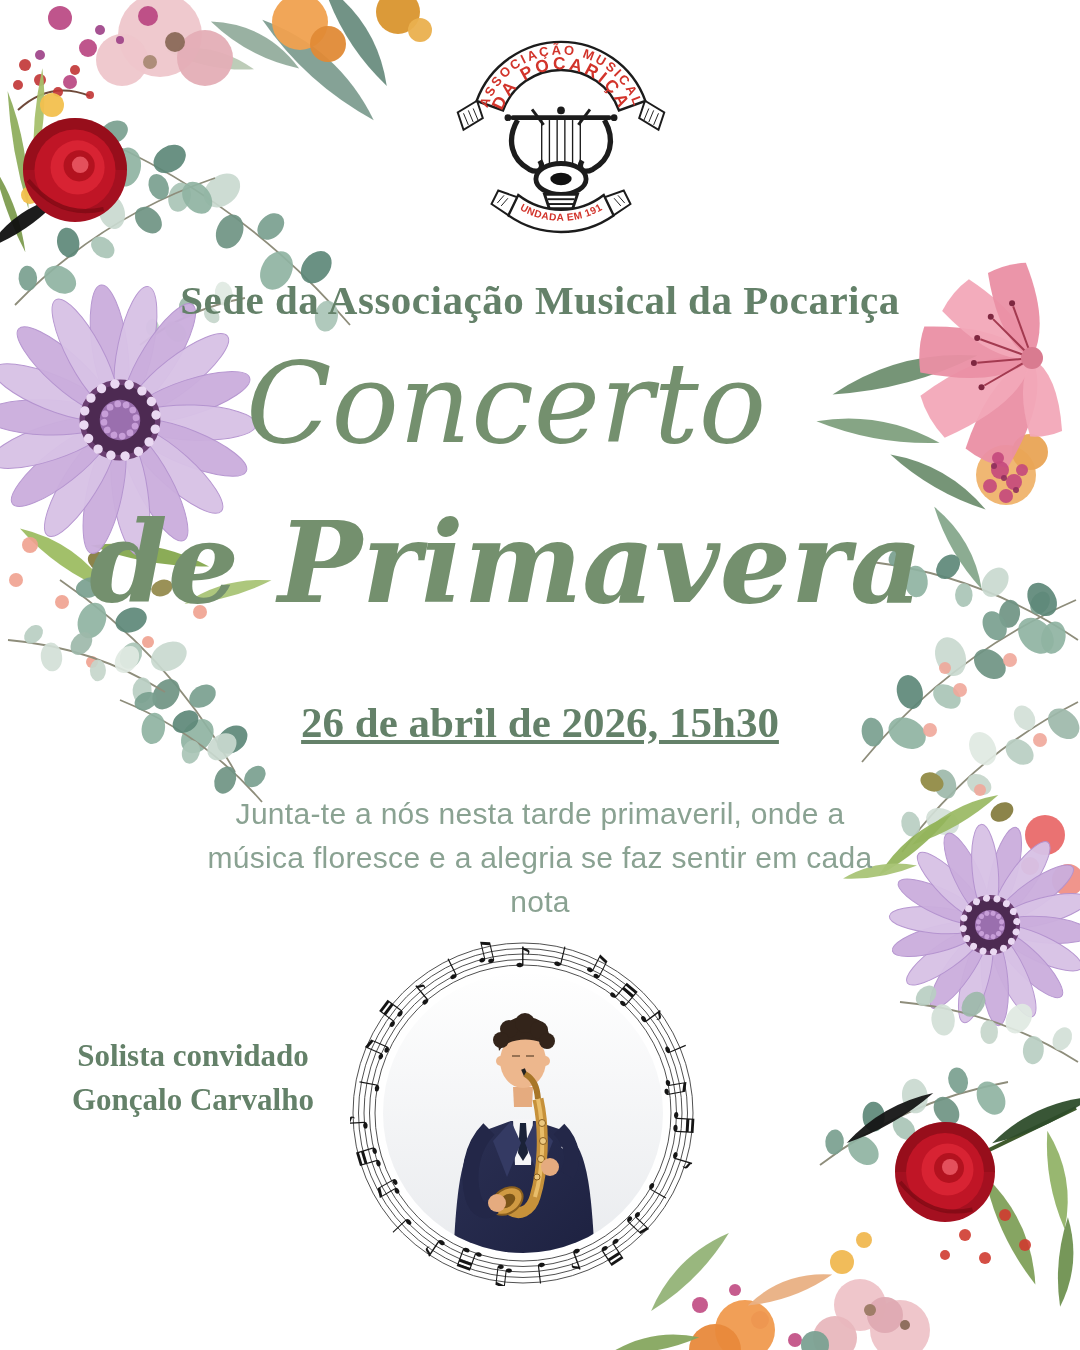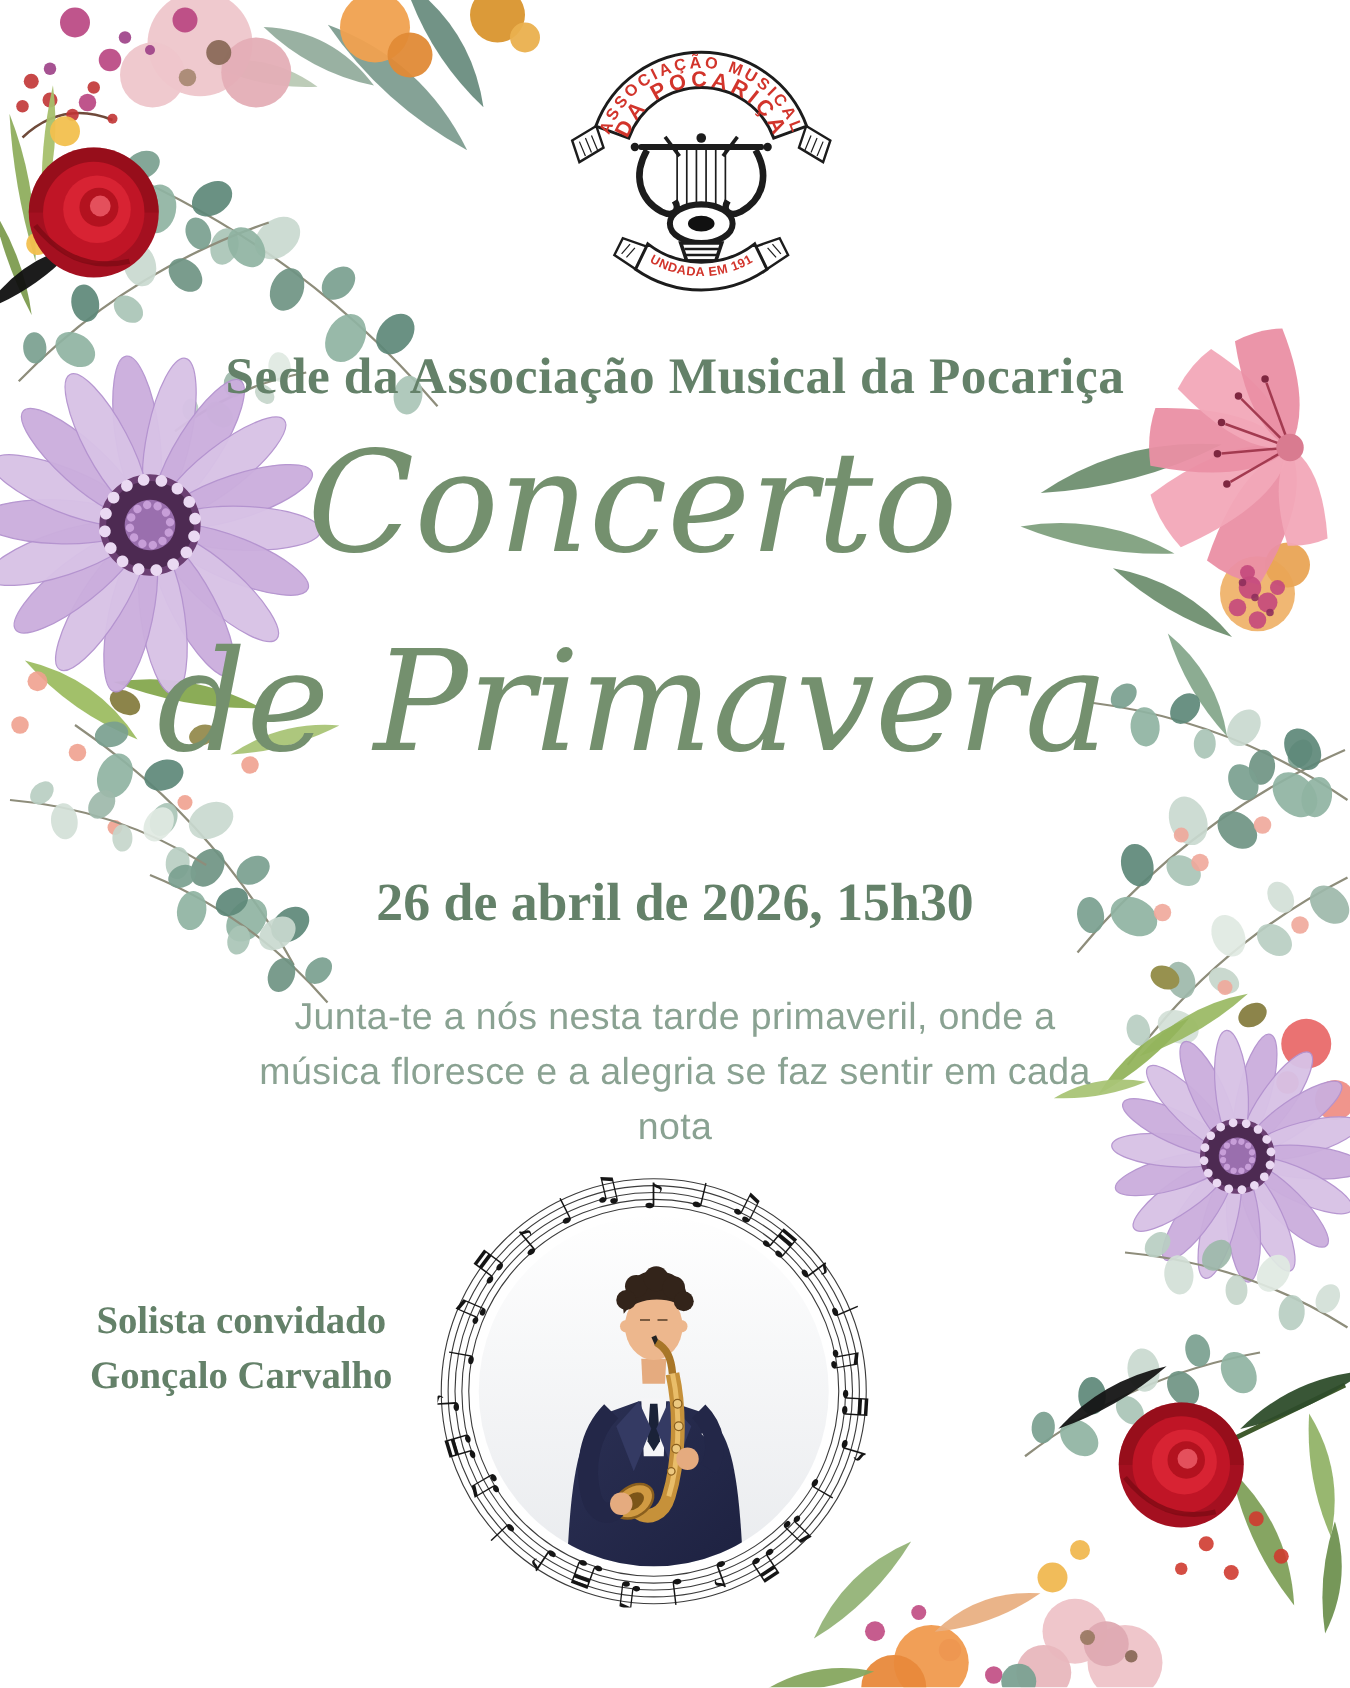--- a/index.html
+++ b/index.html
@@ -5,22 +5,22 @@
   html,body{margin:0;padding:0;background:#fff;}
   .poster{position:relative;width:1080px;height:1350px;background:var(--bg,#fff);overflow:hidden;
           font-family:"Liberation Serif",serif;}
   #decor{position:absolute;left:0;top:0;width:1080px;height:1350px;}
   .txt{position:absolute;left:0;width:1080px;text-align:center;}
   #venue{top:276px;font-size:41px;font-weight:bold;color:var(--heading-green,#648169);letter-spacing:.5px;text-align:center;}
   .script{position:absolute;left:0;width:1012px;text-align:center;
           font-family:"DejaVu Serif",serif;font-style:italic;font-weight:normal;
           color:var(--script-green,#74906e);}
   #title1{top:338px;font-size:112px;}
-  #title2{top:497px;font-size:112px;}
-  #date{top:698px;font-size:43px;font-weight:bold;color:var(--heading-green,#648169);}
+  #title2{top:497px;font-size:112px;font-weight:bold;}
+  #date{top:698px;font-size:43px;font-weight:bold;color:var(--heading-green,#648169);text-decoration:underline;}
   #para{top:792px;left:190px;width:700px;position:absolute;text-align:center;
         font-family:"Liberation Sans",sans-serif;font-size:30px;line-height:1.47;
         letter-spacing:.3px;color:var(--body-green,#8aa292);}
   #soloist{position:absolute;left:48px;top:1034px;width:290px;text-align:center;
            font-size:31px;font-weight:bold;color:var(--heading-green,#648169);line-height:1.42;}
   #logo{position:absolute;left:450px;top:34px;width:222px;height:203px;}
   #logo text{fill:var(--logo-red,#d2342b);font-family:"Liberation Sans",sans-serif;font-weight:bold;}
   #photo{position:absolute;left:350px;top:940px;width:346px;height:346px;}
 </style>
 </head>

